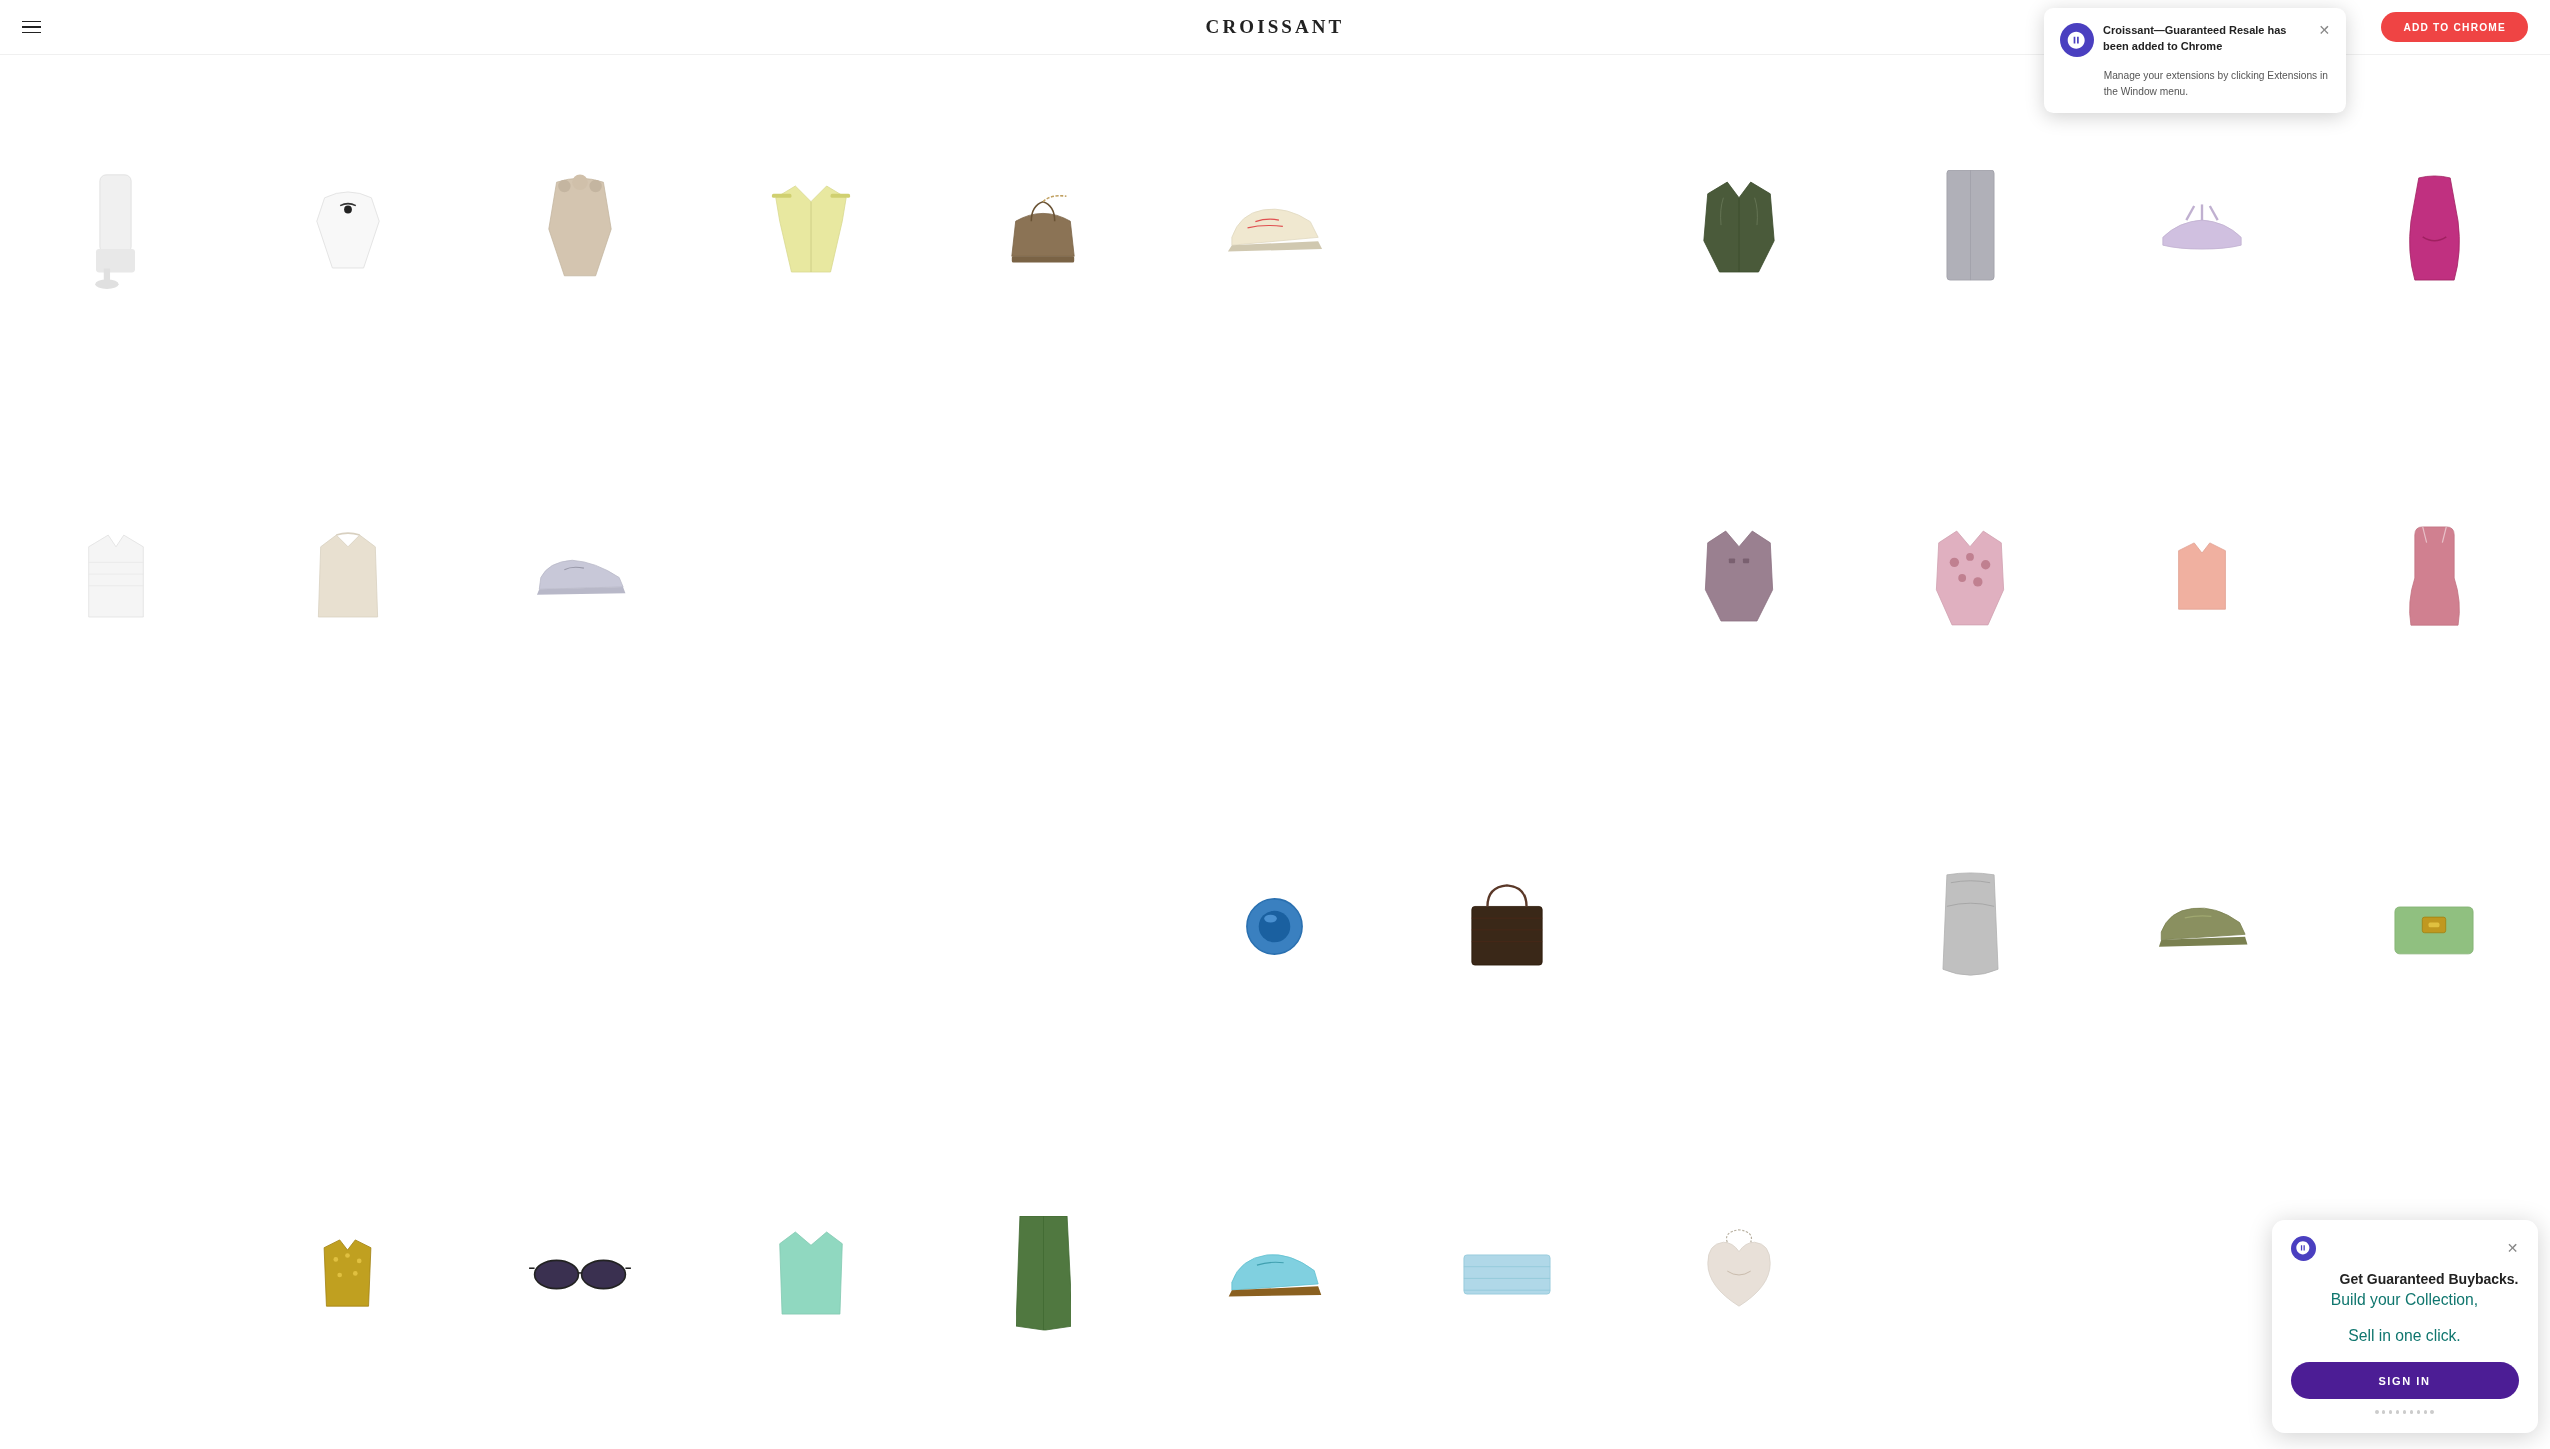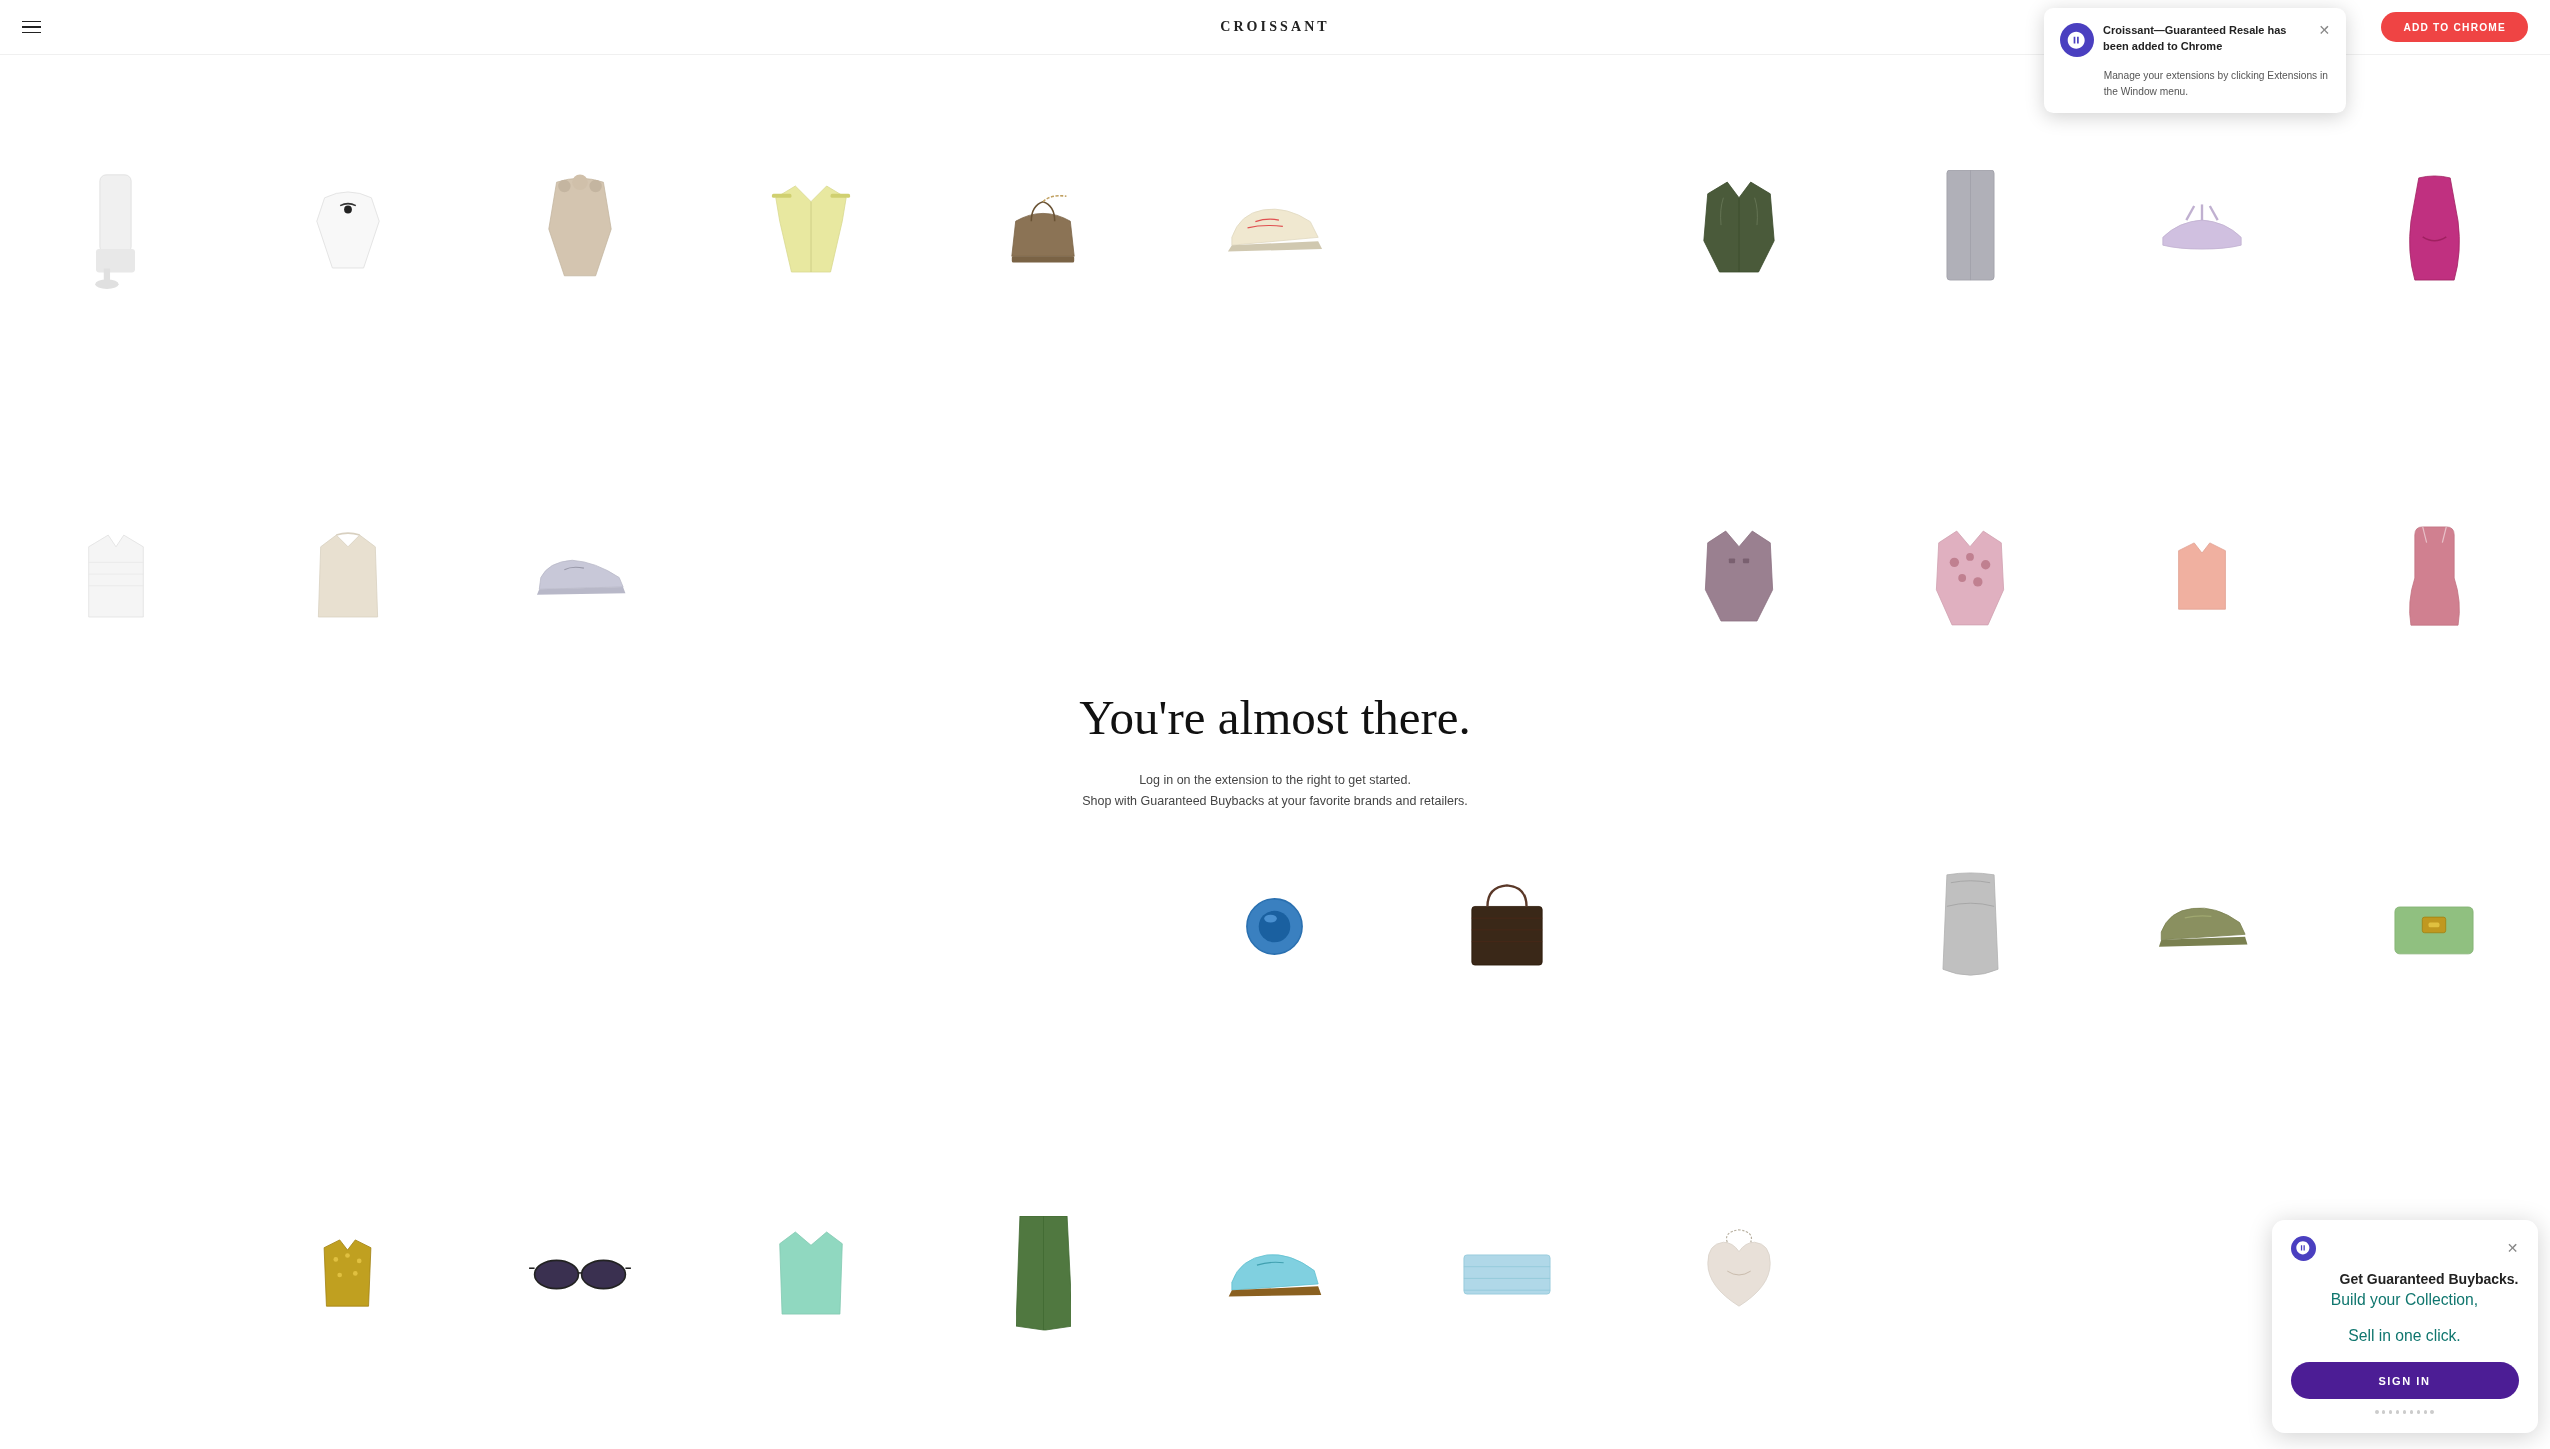--- a/index.html
+++ b/index.html
@@ -40,21 +40,21 @@
       display: block;
       width: 19px;
       height: 1.6px;
       background: #222;
     }
 
     .logo {
       position: absolute;
       left: 50%;
       transform: translateX(-50%);
-      font-size: 14px;
+      font-size: 19px;
       font-weight: 600;
       letter-spacing: 3.1px;
       color: #222;
       font-family: 'Georgia', serif;
     }
 
     .header-right {
       display: flex;
       align-items: center;
       gap: 12.5px;
@@ -634,25 +634,20 @@
         <svg width="78" height="94" viewBox="0 0 100 120">
           <path d="M50 100 Q10 75 10 45 Q10 20 30 18 Q42 18 50 30 Q58 18 70 18 Q90 20 90 45 Q90 75 50 100 Z" fill="#e8e0d8" stroke="#d8d0c8" stroke-width="1"></path>
           <path d="M35 55 Q50 65 65 55" stroke="#c0b0a0" stroke-width="1" fill="none"></path>
 
           <path d="M35 18 Q30 5 50 2 Q70 5 65 18" stroke="#b8b0a0" stroke-width="1.5" fill="none" stroke-dasharray="3,2"></path>
         </svg>
       </div>
 
     </div>
 
-    <div class="center-overlay">
-      <h1 class="center-heading">You're almost there.</h1>
-      <p class="center-subtext">Log in on the extension to the right to get started.</p>
-      <p class="center-subtext">Shop with Guaranteed Buybacks at your favorite brands and retailers.</p>
-    </div>
 
   </div>
 </div>
 
 <div class="extension-popup">
   <div class="ext-popup-header">
     <div class="ext-logo">
       <svg viewBox="0 0 24 24">
         <path d="M12 2C6.48 2 2 6.48 2 12s4.48 10 10 10 10-4.48 10-10S17.52 2 12 2zm-1 14H9V8h2v8zm4 0h-2V8h2v8z"></path>
       </svg>

